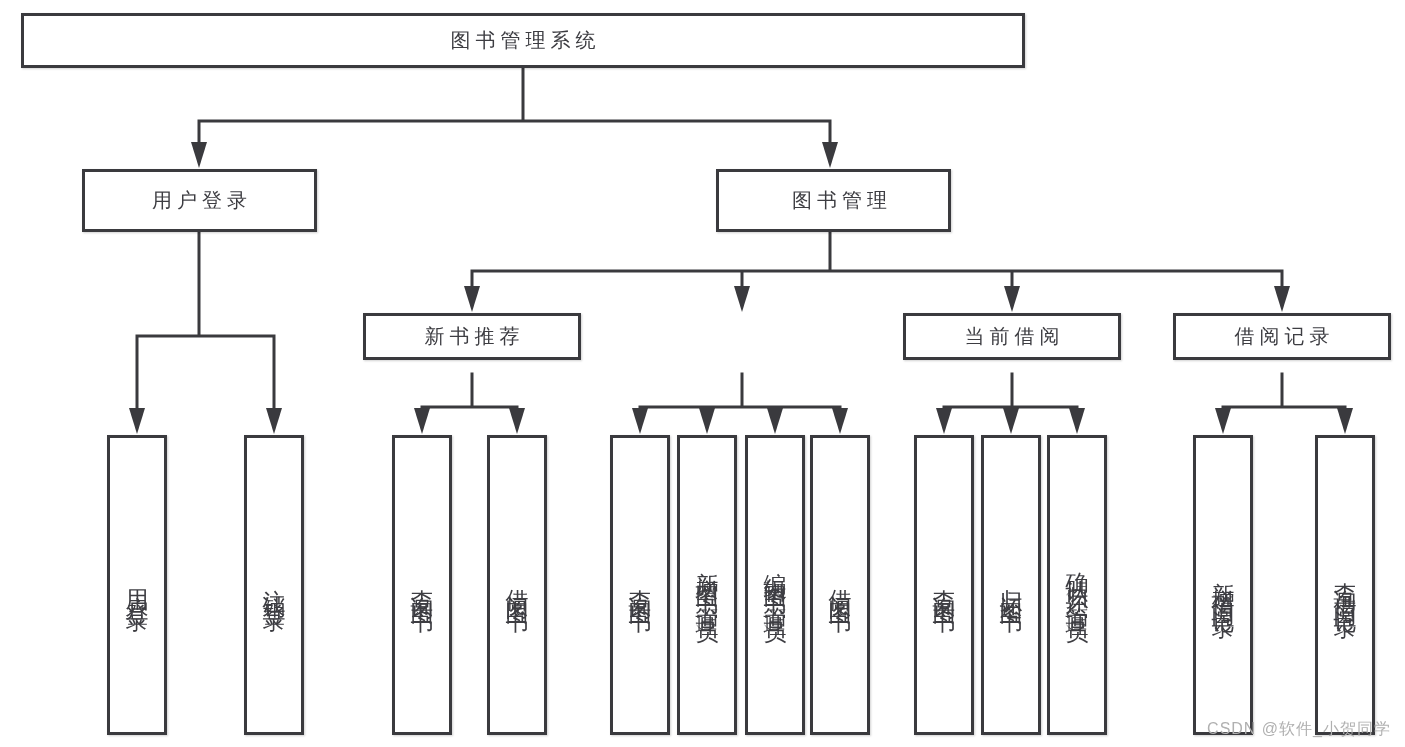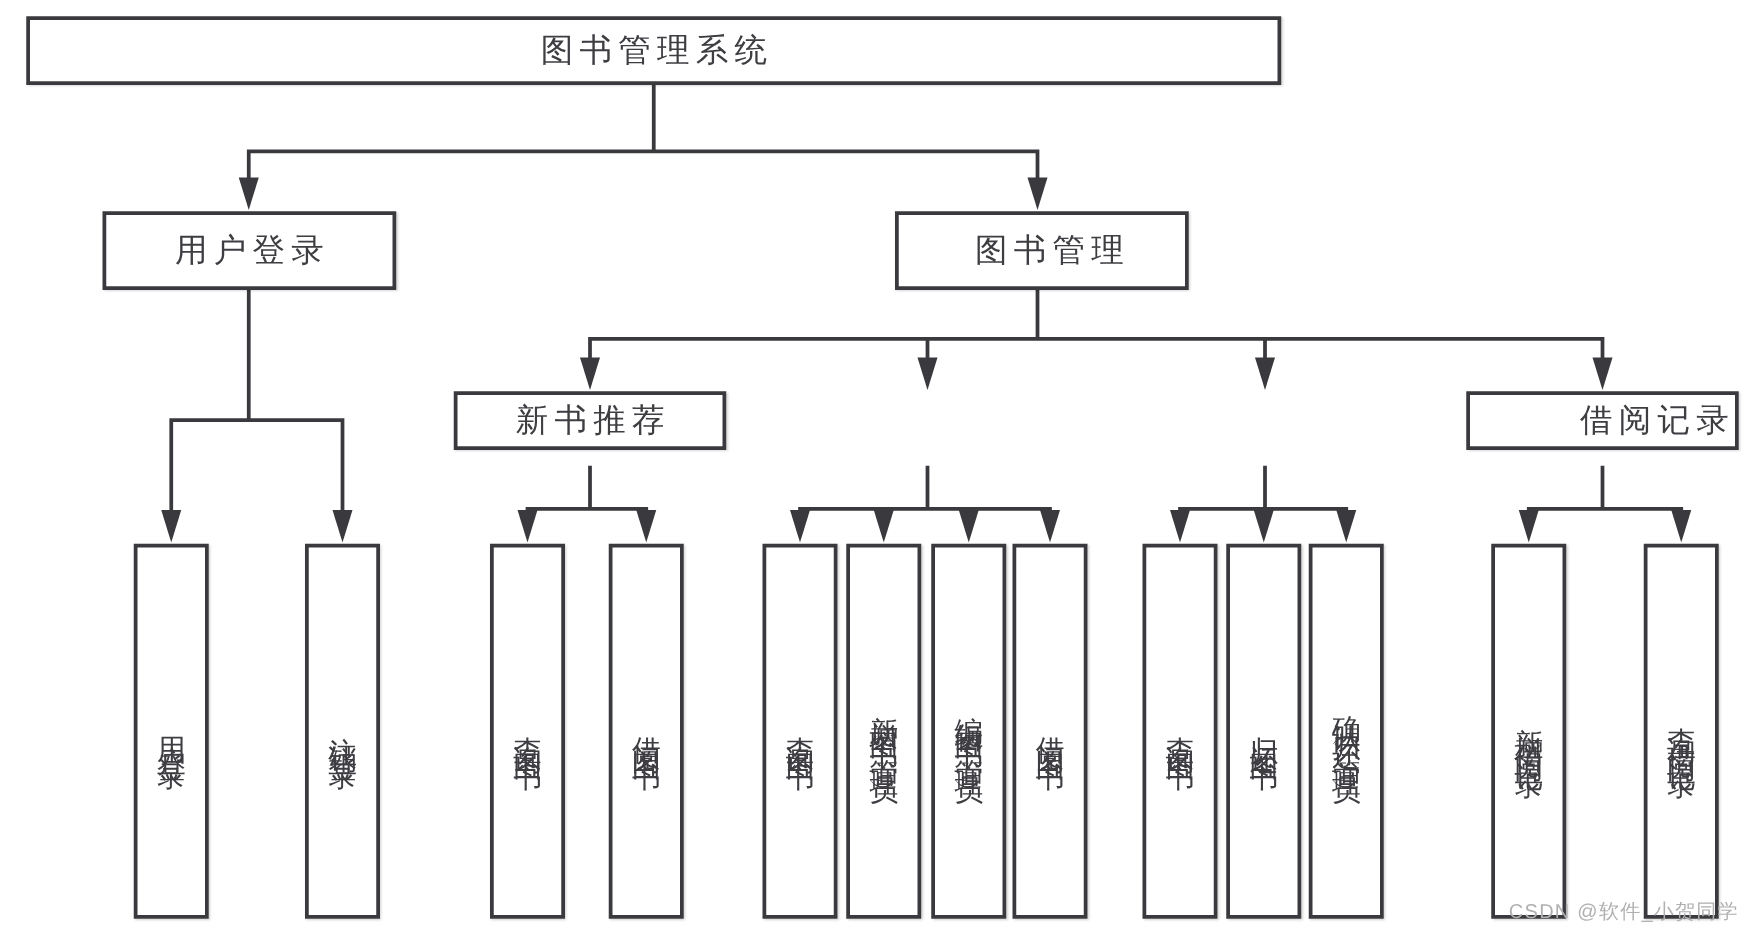--- a/index.html
+++ b/index.html
@@ -40,34 +40,34 @@
     box-sizing:border-box;
     background:var(--box-bg);
     border:3px solid var(--line);
     display:flex;
     align-items:center;
     justify-content:center;
     color:var(--text);
     box-shadow:1px 1px 2px rgba(0,0,0,0.18);
   }
   .node .lbl{
-    font-size:26px;
+    font-size:20px;
     letter-spacing:5px;
     text-indent:5px; 
     white-space:nowrap;
   }
   .root{left:21px;top:13px;width:1004px;height:55px;}
   .l2{top:169px;width:235px;height:63px;}
   .l2a{left:82px;}
   .l2b{left:716px;padding-left:12px;}
   .l3{top:313px;width:218px;height:47px;}
   .l3a{left:363px;}
   .l3b{left:633px;}
   .l3c{left:903px;}
-  .l3d{left:1173px;justify-content:flex-end;}
+  .l3d{left:1173px;}
   .leaf{
     top:435px;
     width:60px;
     height:300px;
   }
   .leaf .vlbl{
     writing-mode:vertical-rl;
     text-orientation:mixed;
     font-size:23px;
     letter-spacing:7px;
@@ -133,20 +133,23 @@
   <div class="node l2 l2a">
     <span class="lbl">用户登录</span>
   </div>
   <div class="node l2 l2b">
     <span class="lbl">图书管理</span>
   </div>
 
   <div class="node l3 l3a">
     <span class="lbl">新书推荐</span>
   </div>
+  <div class="node l3 l3c">
+    <span class="lbl">当前借阅</span>
+  </div>
   <div class="node l3 l3d">
     <span class="lbl">借阅记录</span>
   </div>
 
   <div class="node leaf" style="left:107px">
     <span class="vlbl">用户登录</span>
   </div>
   <div class="node leaf" style="left:244px">
     <span class="vlbl">注销登录</span>
   </div>

